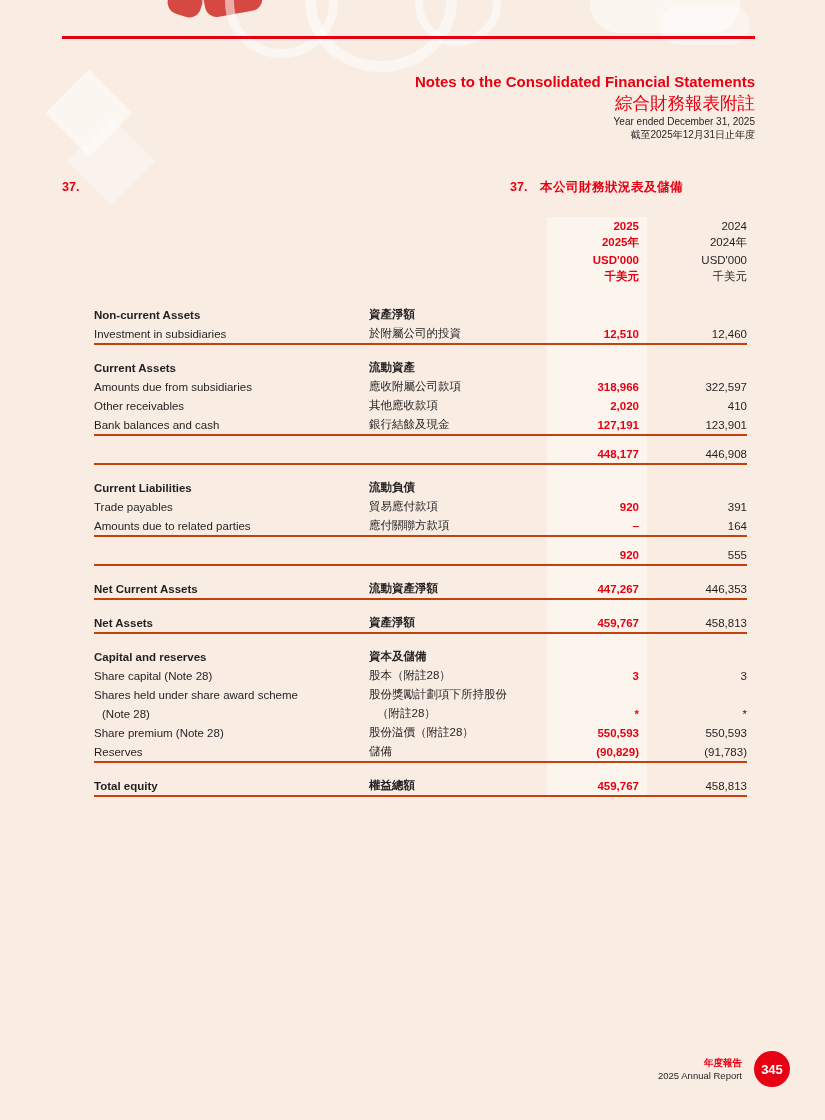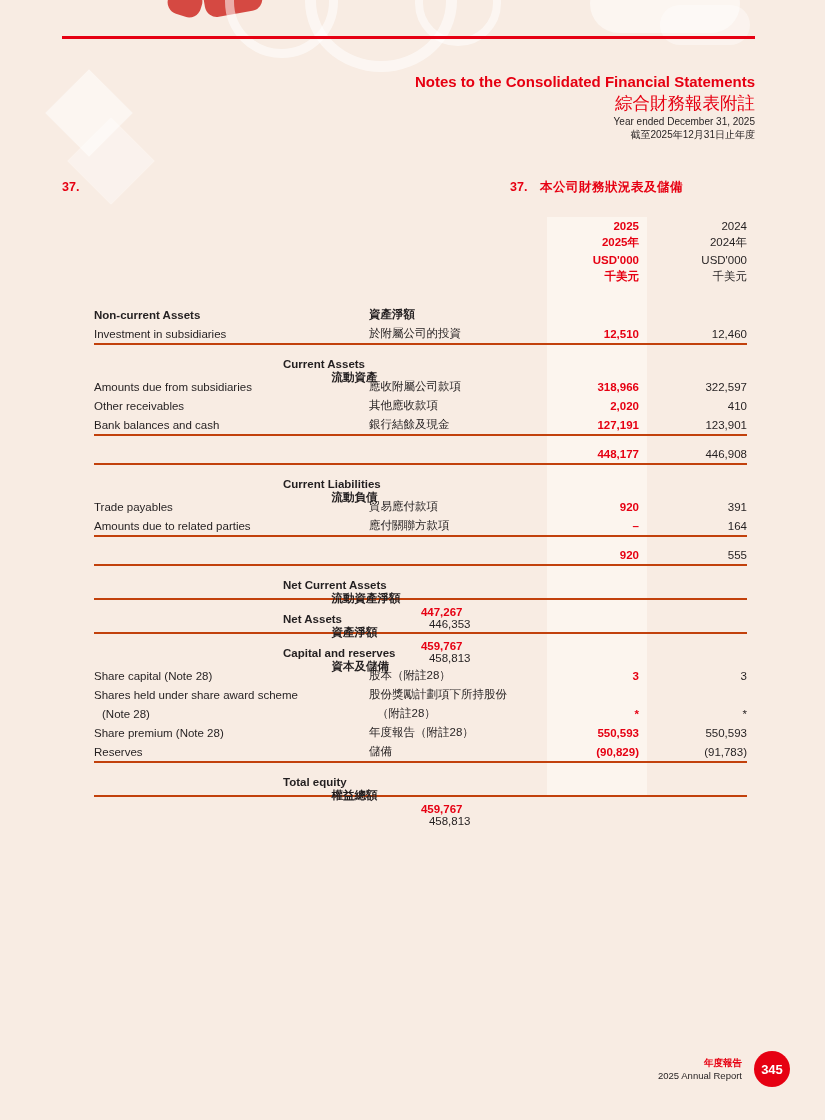--- a/index.html
+++ b/index.html
@@ -46,21 +46,21 @@
   .fin-table{position:relative;margin-left:32px;margin-top:20px;width:653px;}
   .band{position:absolute;left:453px;top:0;bottom:0;width:100px;background:var(--band);z-index:0;}
   .trow{display:flex;align-items:center;height:19px;font-size:11.5px;position:relative;z-index:1;}
   .trow.th{height:17px;}
   .c1{width:275px;}
   .c2{width:178px;}
   .c3{width:100px;text-align:right;padding-right:8px;box-sizing:border-box;color:var(--red);font-weight:700;}
   .c4{width:100px;text-align:right;box-sizing:border-box;}
   .hdr .c1,.hdr .c2,.hdr-val .c1,.hdr-val .c2{font-weight:700;}
   .rule{border-bottom:2px solid #c2410c;}
-  .gap{margin-top:13px;flex-direction:column;}
+  .gap{margin-top:13px;}
   .gap-s{margin-top:8px;}
   .first-data{margin-top:20px;}
   .indent .c1{padding-left:8px;box-sizing:border-box;}
   .indent .c2{padding-left:8px;box-sizing:border-box;}
   
   .page-footer{position:absolute;right:35px;bottom:33px;display:flex;align-items:center;z-index:1;}
   .f-text{text-align:right;margin-right:12px;}
   .f-zh{color:var(--red);font-weight:700;font-size:9.5px;line-height:13px;}
   .f-en{font-size:9.5px;line-height:13px;color:var(--ink);}
   .page-badge{width:36px;height:36px;border-radius:50%;background:var(--red);color:#fff;font-weight:700;font-size:13px;display:flex;align-items:center;justify-content:center;}
@@ -225,21 +225,21 @@
         <span class="c4"></span>
       </div>
       <div class="trow indent">
         <span class="c1">(Note 28)</span>
         <span class="c2">（附註28）</span>
         <span class="c3">*</span>
         <span class="c4">*</span>
       </div>
       <div class="trow">
         <span class="c1">Share premium (Note 28)</span>
-        <span class="c2">年度報告（附註28）</span>
+        <span class="c2">股份溢價（附註28）</span>
         <span class="c3">550,593</span>
         <span class="c4">550,593</span>
       </div>
       <div class="trow rule">
         <span class="c1">Reserves</span>
         <span class="c2">儲備</span>
         <span class="c3">(90,829)</span>
         <span class="c4">(91,783)</span>
       </div>
       <div class="trow hdr-val rule gap">

